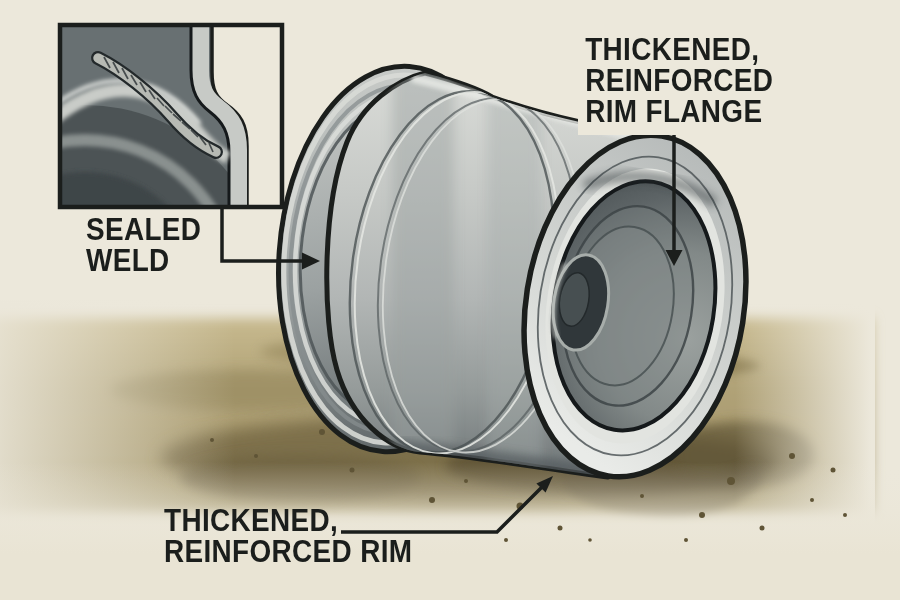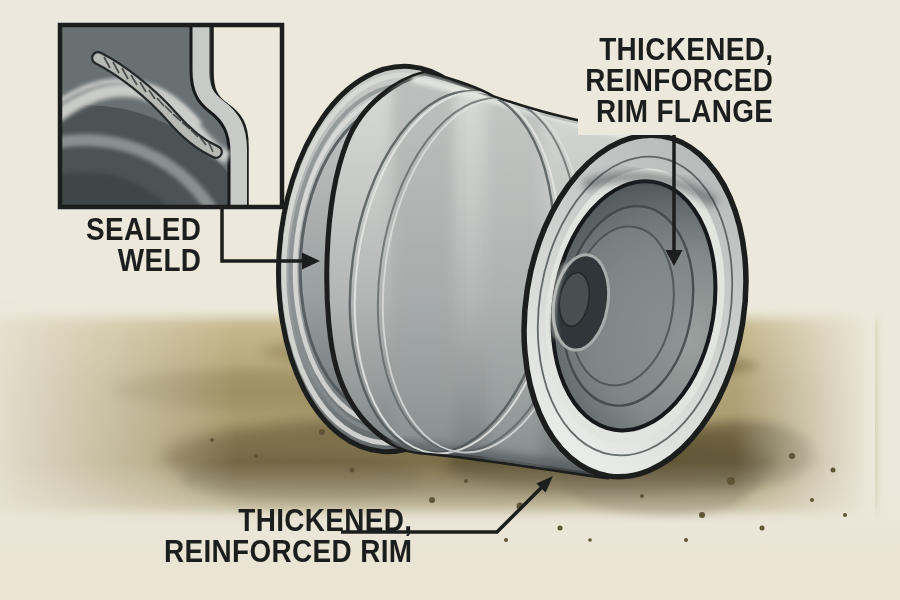--- a/index.html
+++ b/index.html
@@ -2,21 +2,20 @@
 <html style="--background: #ece8db; --ink: #1b1e1c; --wheel-light: #d8dad6; --wheel-mid: #b4b8b7; --wheel-dark: #747b7d; --wheel-interior: #454d4f; --flange-bright: #e4e6e2; --ground-tan: #b0a277; --ground-dark: #6f6343;"><head>
 <meta charset="utf-8">
 <style>
   html,body{margin:0;padding:0;}
   .stage{
     position:relative;
     width:900px;height:600px;
     overflow:hidden;
     background:var(--background,#ece8db);
     font-family:"Liberation Sans",sans-serif;
-    text-align:right;
   }
   .stage svg{position:absolute;left:0;top:0;}
   .label{
     position:absolute;
     font-weight:700;
     font-size:31px;
     line-height:31px;
     letter-spacing:.4px;
     color:var(--ink,#1b1e1c);
     transform:scaleX(.9);

